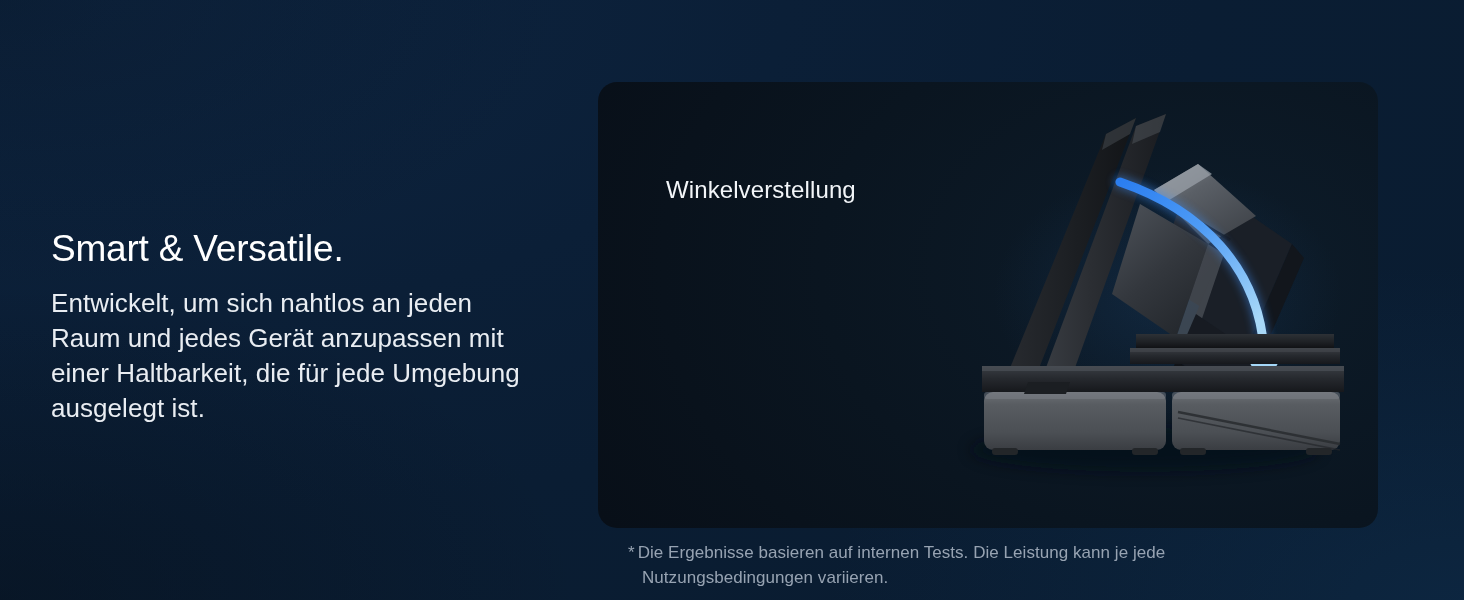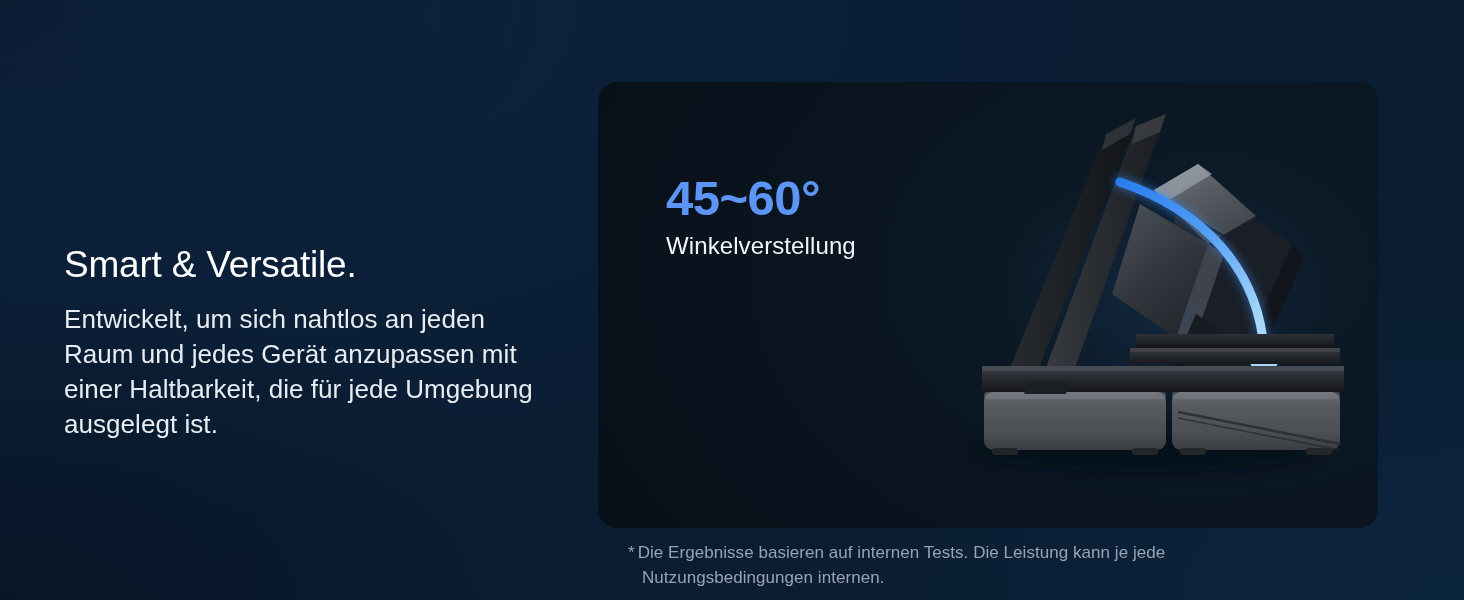--- a/index.html
+++ b/index.html
@@ -29,24 +29,23 @@
     background:
       radial-gradient(70% 90% at 100% 100%, rgba(18,60,100,0.30) 0%, rgba(18,60,100,0) 62%),
       radial-gradient(60% 80% at 0% 100%, rgba(6,14,24,0.45) 0%, rgba(6,14,24,0) 66%),
       radial-gradient(55% 70% at 0% 0%, rgba(8,20,34,0.35) 0%, rgba(8,20,34,0) 70%);
     pointer-events: none;
   }
 
   
   .copy {
     position: absolute;
-    left: 64px;
+    left: 51px;
     top: 226px;
     width: 490px;
-    margin-top: 16px;
   }
   .headline {
     margin: 0;
     font-size: 37px;
     line-height: 46px;
     font-weight: 400;
     letter-spacing: -0.2px;
     color: #ffffff;
   }
   .subcopy {
@@ -148,21 +147,20 @@
     <h1 class="headline">Smart &amp; Versatile.</h1>
     <p class="subcopy">Entwickelt, um sich nahtlos an jeden Raum und jedes Gerät anzupassen mit einer Haltbarkeit, die für jede Umgebung ausgelegt ist.</p>
   </div>
 
   <div class="card">
     <div class="card-glow"></div>
 
     <div class="stats">
 
       <div class="stat">
-        <div class="stat-value">45~60°</div>
         <div class="stat-label">Winkelverstellung</div>
       </div>
 
 
     </div>
 
     <div class="device">
       <svg viewBox="0 0 430 446" xmlns="http://www.w3.org/2000/svg">
         <defs>
           <linearGradient id="gBaseFront" x1="0" y1="0" x2="0" y2="1">
@@ -299,16 +297,16 @@
 
         <path d="M 88 300 L 130 300 L 126 312 L 84 312 Z" fill="#1b1e22"></path>
       </svg>
     </div>
   </div>
 
   <div class="footnote">
     <div>
       <span class="star">*</span><span>Die Ergebnisse basieren auf internen Tests. Die Leistung kann je jede</span>
     </div>
-    <div class="footnote-line2">Nutzungsbedingungen internen.</div>
+    <div class="footnote-line2">Nutzungsbedingungen variieren.</div>
   </div>
 
 </div>
 
 </body></html>

